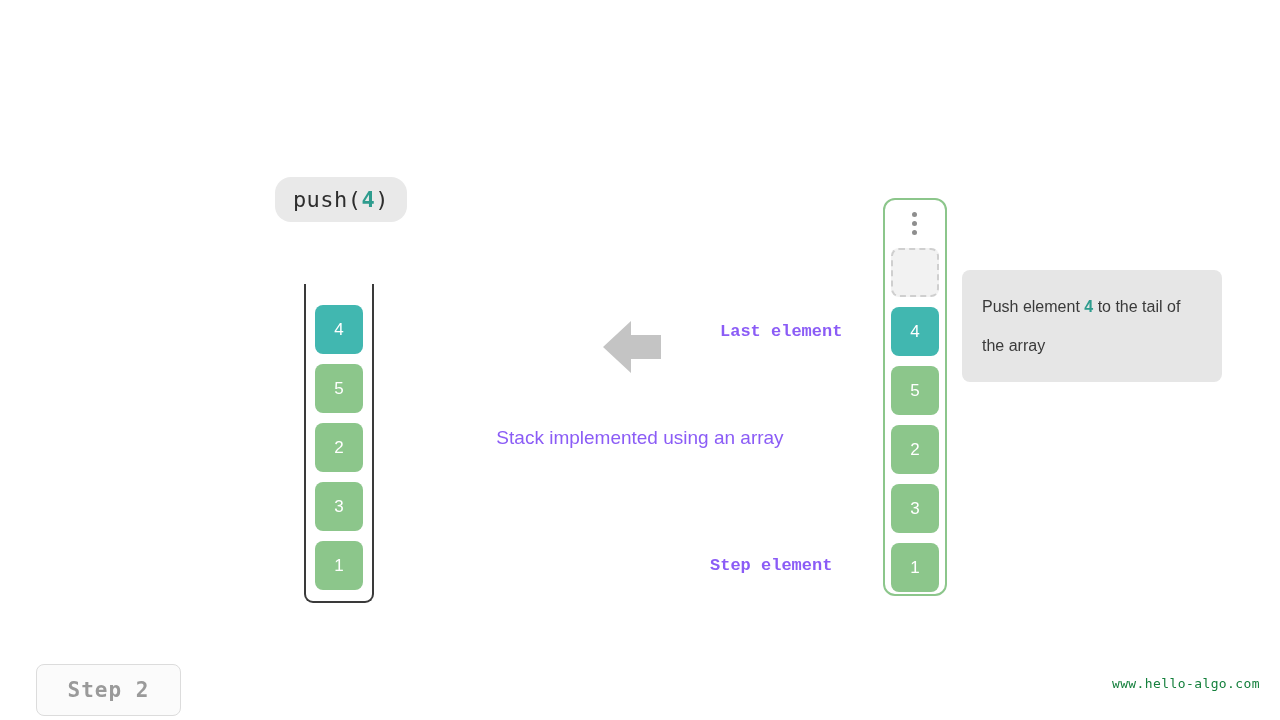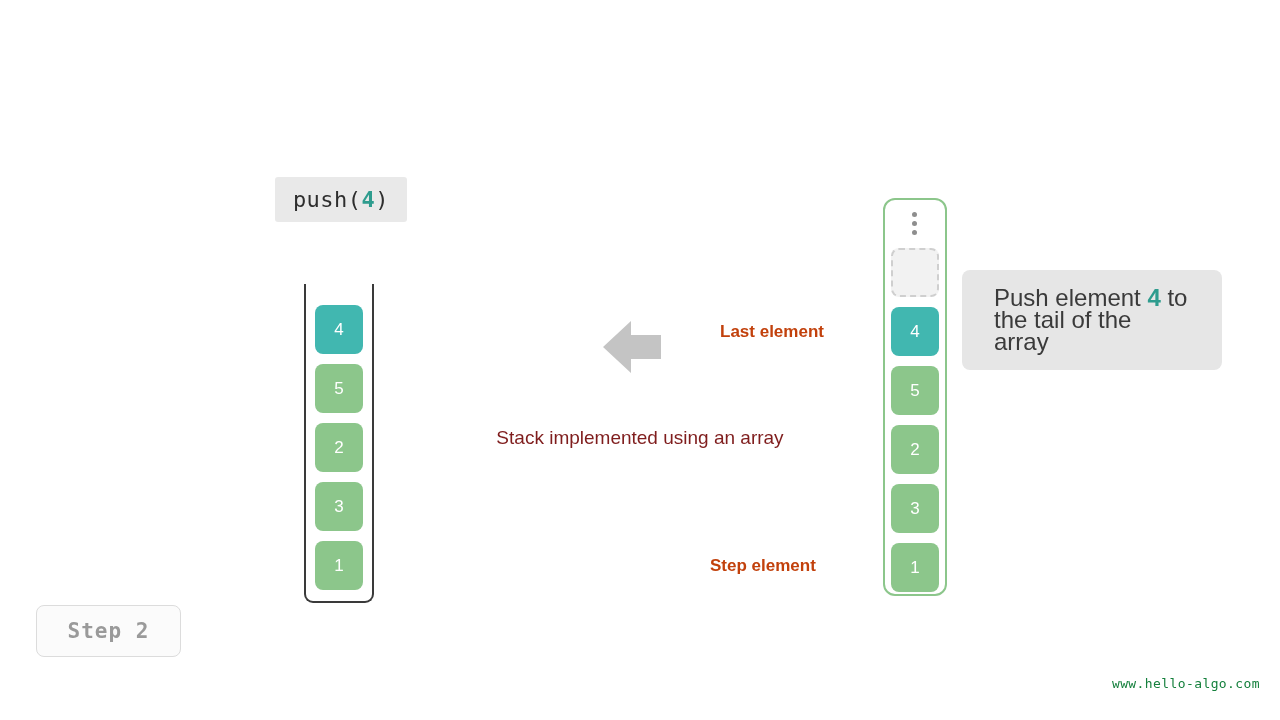--- a/index.html
+++ b/index.html
@@ -23,21 +23,21 @@
   }
 
   
   .op-pill {
     position: absolute;
     left: 275px;
     top: 177px;
     width: 132px;
     height: 45px;
     background: #e9e9e9;
-    border-radius: 3px;
+    border-radius: 16px;
     display: flex;
     align-items: center;
     justify-content: center;
     font-family: "DejaVu Sans Mono", "Liberation Mono", monospace;
     font-size: 22px;
     color: #2e2e2e;
     letter-spacing: 0.5px;
     white-space: pre;
   }
   .op-pill .arg {
@@ -97,34 +97,35 @@
     position: absolute;
     left: 603px;
     top: 319px;
     width: 58px;
     height: 56px;
   }
   .label-bold {
     position: absolute;
     font-size: 17px;
     font-weight: bold;
-    color: #c2410c;
+    color: #8b5cf6;
     white-space: nowrap;
+    font-family: Liberation Mono, monospace;
   }
   .label-last  { left: 720px; top: 322px; }
   .label-first { left: 710px; top: 556px; }
 
   .caption {
     position: absolute;
     left: 458px;
     top: 427px;
     width: 364px;
     text-align: center;
     font-size: 19px;
-    color: #7f1d1d;
+    color: #8b5cf6;
     white-space: nowrap;
   }
 
   
   .array-frame {
     position: absolute;
     left: 883px;
     top: 198px;
     width: 64px;
     height: 398px;
@@ -160,37 +161,37 @@
     gap: 10px;
   }
 
   
   .tooltip {
     position: absolute;
     left: 962px;
     top: 270px;
     width: 260px;
     box-sizing: border-box;
-    padding: 17px 32px;
+    padding: 17px 20px;
     background: #e6e6e6;
     border-radius: 8px;
-    font-size: 24px;
-    line-height: 22px;
+    font-size: 16px;
+    line-height: 39px;
     color: #3a3a3a;
   }
   .tooltip .hl {
     color: #2e9c8e;
     font-weight: bold;
   }
 
   
   .step-badge {
     position: absolute;
     left: 36px;
-    top: 605px;
+    top: 664px;
     width: 145px;
     height: 52px;
     box-sizing: border-box;
     background: #fbfbfb;
     border: 1px solid #dcdcdc;
     border-radius: 8px;
     display: flex;
     align-items: center;
     justify-content: center;
     font-family: "DejaVu Sans Mono", "Liberation Mono", monospace;

